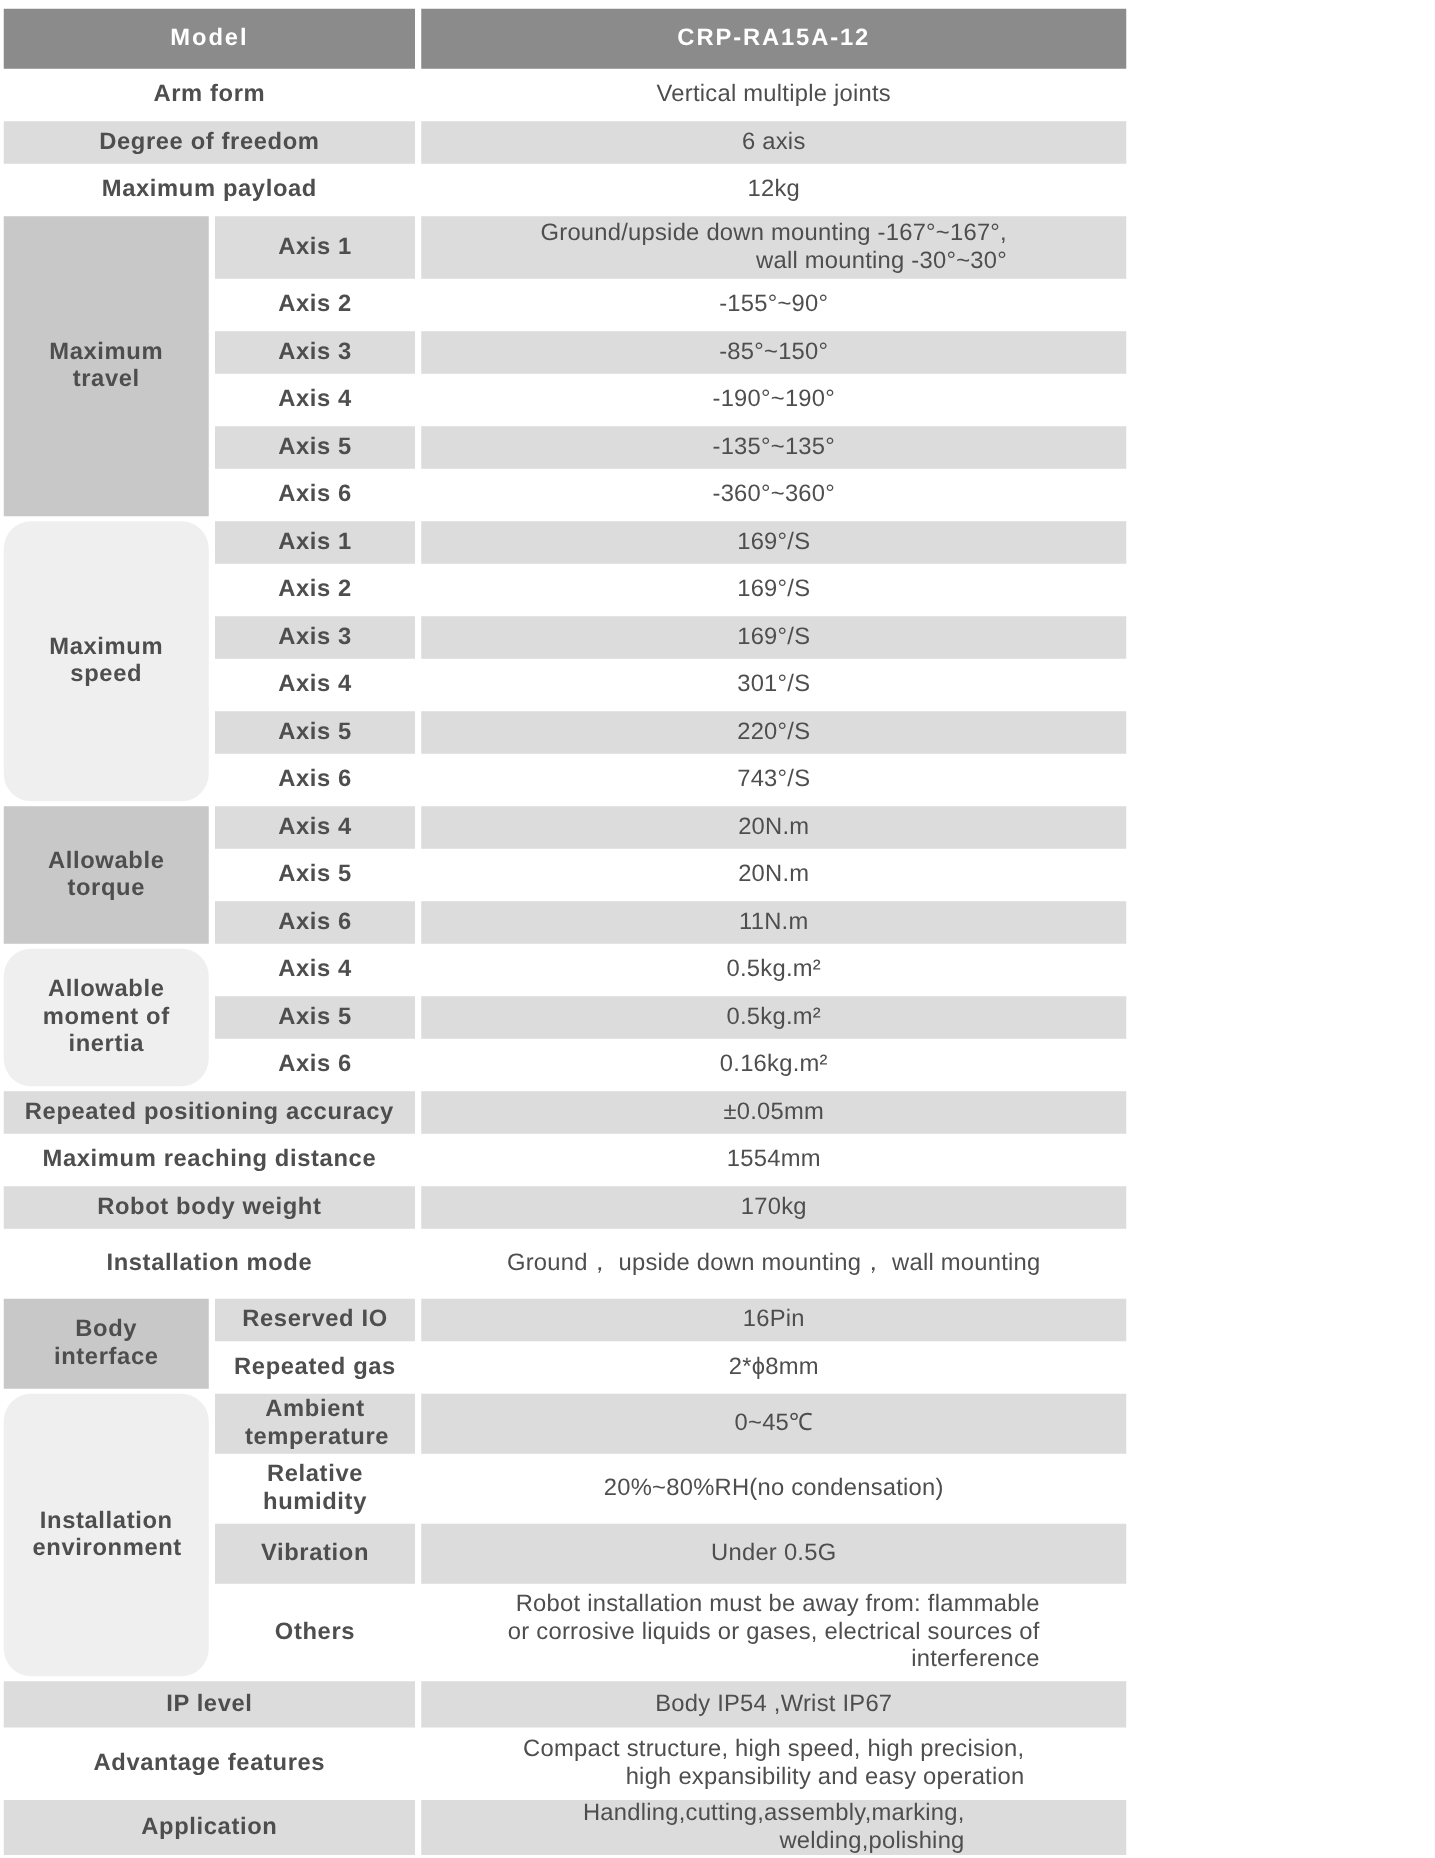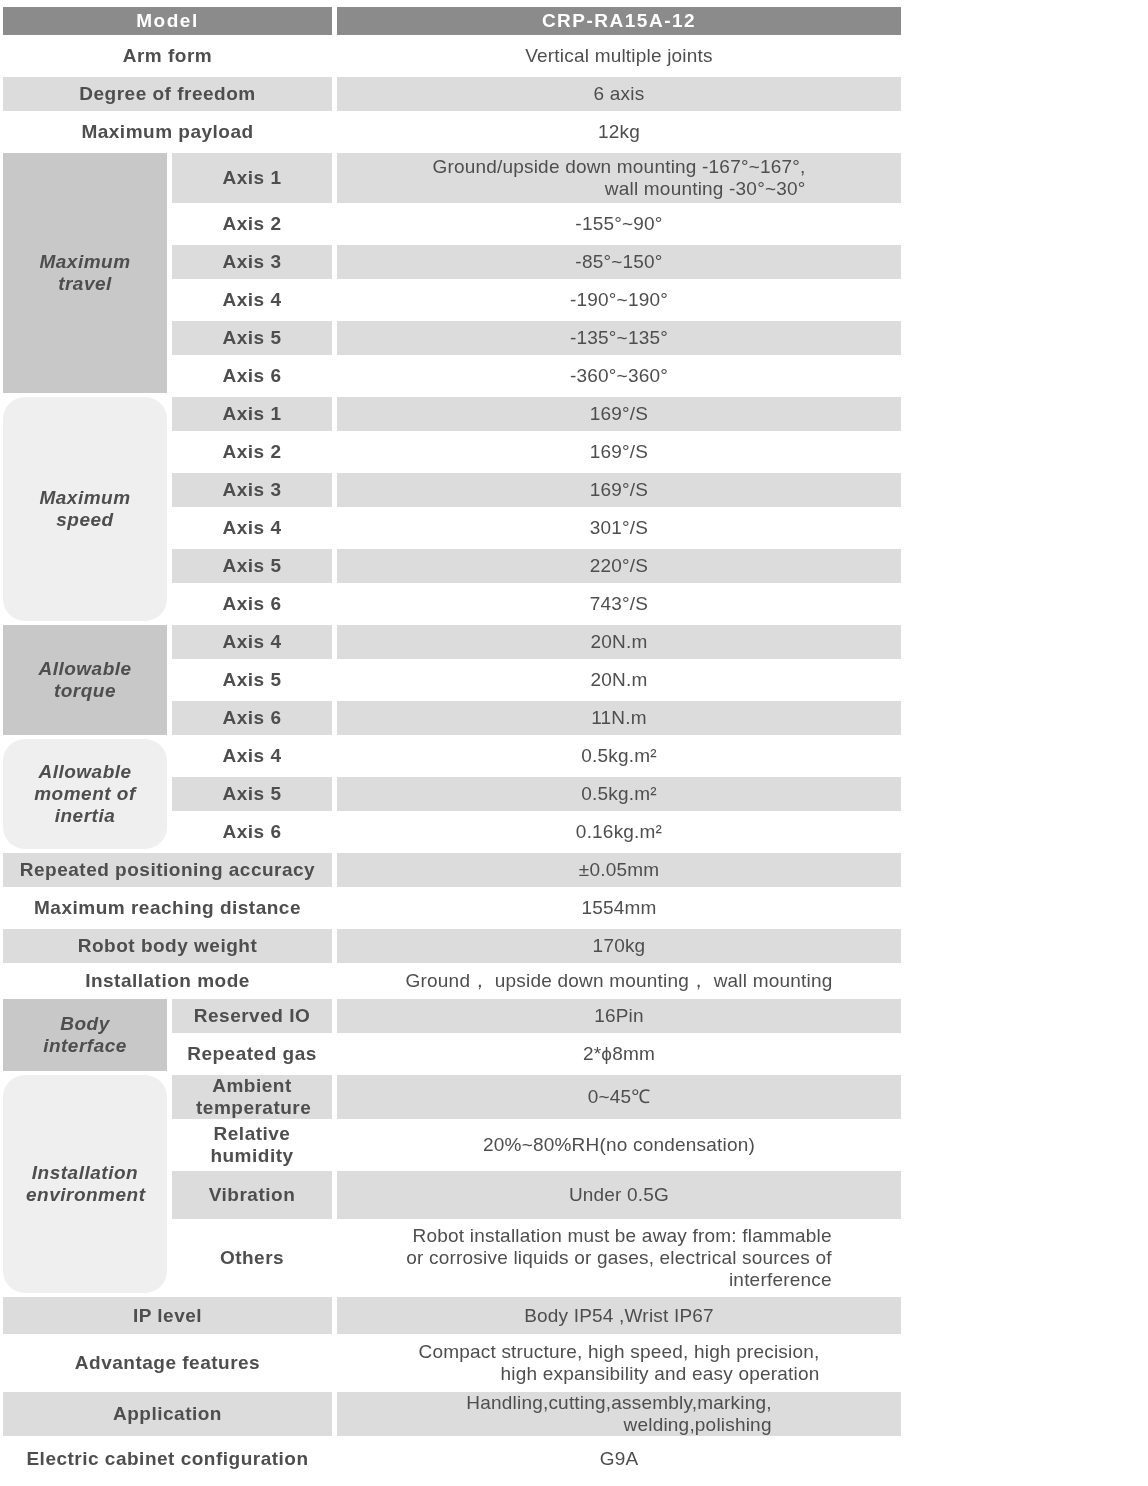--- a/index.html
+++ b/index.html
@@ -17,25 +17,25 @@
              table-layout:fixed;margin:3px 0 0 -2px;}
   td{padding:0;text-align:center;vertical-align:middle;
      font-size:19px;line-height:22px;height:34px;overflow:hidden;}
   .lbl{font-weight:bold;letter-spacing:0.5px;}
   .val{font-weight:normal;letter-spacing:0.2px;}
   .g{background:var(--row-stripe);}
   .sd{background:var(--section-label-dark);}
   .sl{background:var(--section-label-light);border-radius:22px;}
   .hdr{background:var(--header-bg);color:var(--header-text);
        font-weight:bold;letter-spacing:1.5px;}
-  .h40{height:28px;} .h50{height:50px;} .h36{height:48px;}
+  .h40{height:48px;} .h50{height:50px;} .h36{height:48px;}
   .h70{height:70px;} .h37{height:37px;} .h44{height:44px;}
   .ml{display:inline-block;text-align:right;}
   .ln{display:block;}
-  .secspan{display:inline-block;max-width:118px;font-style:italic;}
+  .secspan{display:inline-block;max-width:118px;}
   .narrow{display:inline-block;max-width:112px;}
 </style>
 </head>
 <body>
 
 <table class="spec">
   <colgroup>
     <col style="width:164px">
       <col style="width:160px">
       <col style="width:564px">

